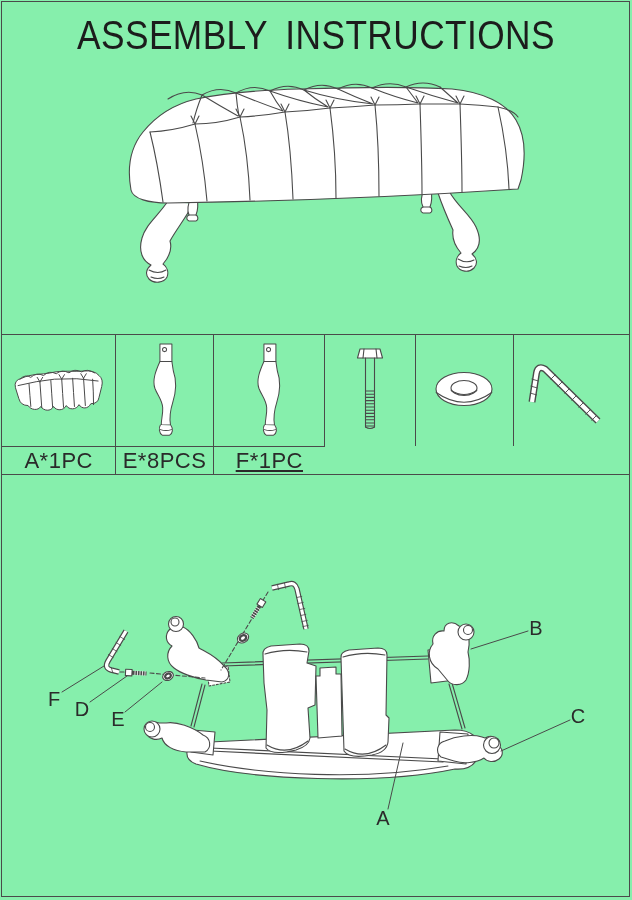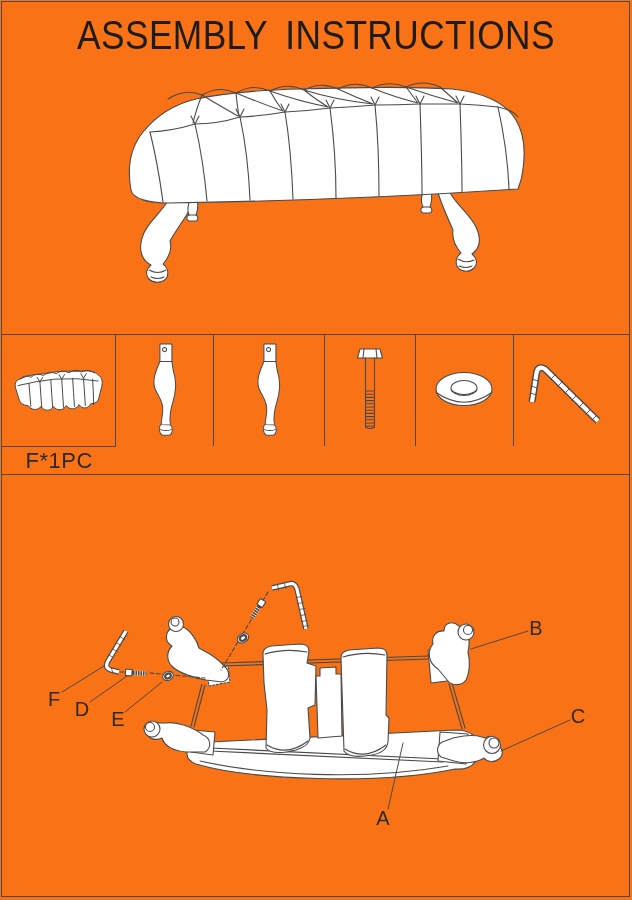--- a/index.html
+++ b/index.html
@@ -1,30 +1,30 @@
 <!DOCTYPE html>
 <html><head>
 <meta charset="utf-8">
 <style>
   html,body{margin:0;padding:0;background:#ffffff;}
-  #page{position:relative;width:632px;height:900px;background:#f97316;overflow:hidden;
+  #page{position:relative;width:632px;height:900px;background:#86efac;overflow:hidden;
         font-family:"Liberation Sans",sans-serif;}
   .page-border{position:absolute;left:1px;top:1px;width:627px;height:894px;
         border:1.5px solid #4a4a4a;pointer-events:none;}
   .title{position:absolute;top:12px;left:0;width:632px;text-align:center;
         font-size:41px;font-weight:400;color:#1c1c1c;white-space:nowrap;
         letter-spacing:0.5px;word-spacing:9px;
         transform:scaleX(0.86);transform-origin:316px 0;}
   .bench-art{position:absolute;top:0;left:0;}
   .parts-table{position:absolute;top:334px;left:2px;width:628px;
         display:grid;grid-template-columns:114fr 97fr 111fr 91fr 97fr 116fr;
         grid-template-rows:111px 28px;
         border-top:1.5px solid #4a4a4a;border-bottom:1.5px solid #4a4a4a;}
   .pt-cell{border-right:1.5px solid #4a4a4a;display:flex;align-items:center;justify-content:center;}
-  .pt-cell.last{border-right:none;}
+  .pt-cell.last{border-right:none;text-decoration:underline;}
   .pt-label{border-top:1.5px solid #4a4a4a;font-size:22px;color:#2a2a2a;letter-spacing:0.5px;}
   .diagram{position:absolute;top:480px;left:0;}
   svg{display:block;}
   svg text{font-family:"Liberation Sans",sans-serif;}
 </style>
 </head>
 <body>
 
 <div id="page">
   <div class="page-border"></div>
@@ -115,20 +115,22 @@
       </svg>
     </div>
     <div class="pt-cell last">
       <svg width="104" height="84" viewBox="0 0 104 84" fill="none" stroke-linecap="butt" stroke-linejoin="round">
         <path d="M12 53 L16.5 24 Q18 16 25 20 L78 72" stroke="#4a4a4a" stroke-width="7" fill="none"></path>
         <path d="M12 53 L16.5 24 Q18 16 25 20 L78 72" stroke="#ffffff" stroke-width="4.2" fill="none"></path>
         <path d="M35.5 25.5 L30.5 30.5 M42.5 32.5 L37.5 37.5 M49.5 39.5 L44.5 44.5 M56.5 46.5 L51.5 51.5 M63.5 53.5 L58.5 58.5 M70.5 60.5 L65.5 65.5 M76.5 66.5 L71.5 71.5 M11.5 30 L18.5 32 M10.5 37 L17.5 39 M10 44 L17 46" stroke="#4a4a4a" stroke-width="0.9"></path>
       </svg>
     </div>
 
+    <div class="pt-cell pt-label">A*1PC</div>
+    <div class="pt-cell pt-label">E*8PCS</div>
     <div class="pt-cell pt-label last">F*1PC</div>
   </div>
 
   <svg class="diagram" width="632" height="418" viewBox="0 0 632 418">
     <g fill="none" stroke="#4a4a4a" stroke-width="1.1" stroke-linecap="round" stroke-linejoin="round">
 
       <g>
         <path d="M210 262 L455 250 C472 250 480 258 479 270 C478 284 470 290 455 289 C380 305 250 300 196 284 Q186 280 187 272 Q188 263 210 262 Z" fill="#fff"></path>
         <path d="M200 281 C262 295 362 301 448 286"></path>
       </g>

